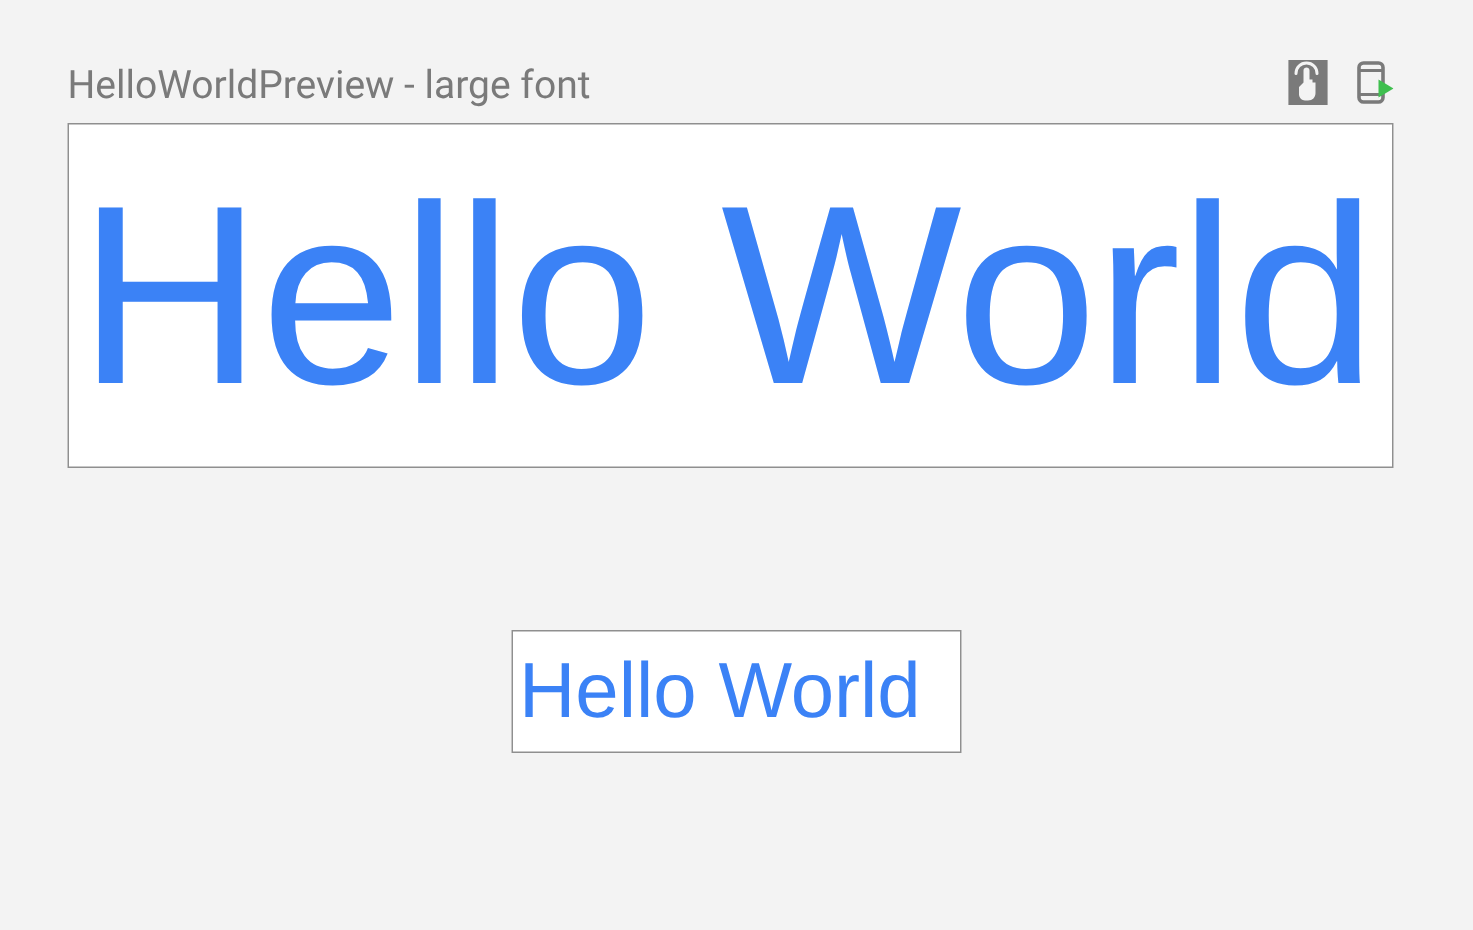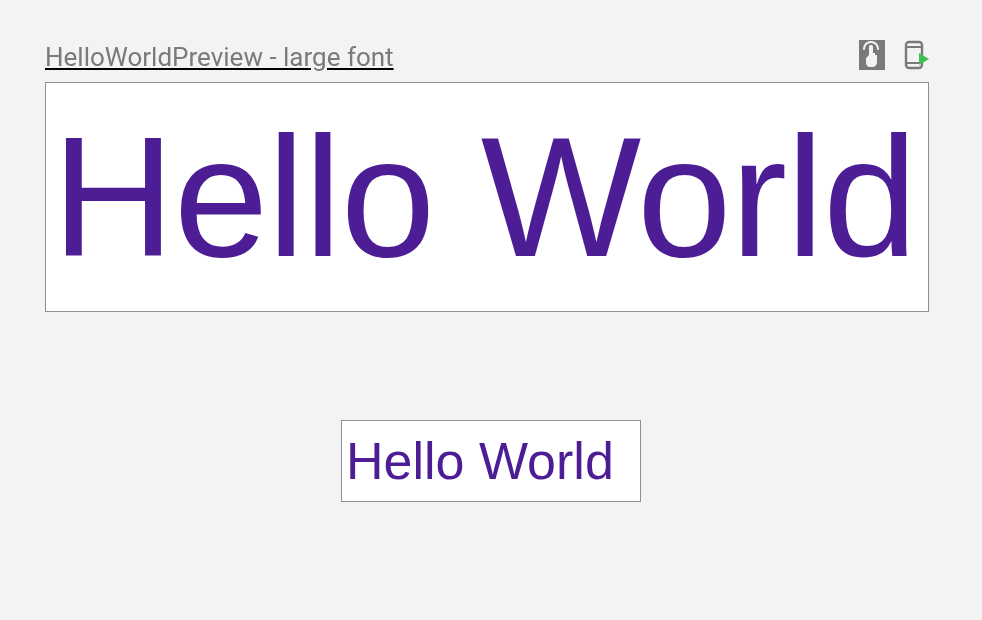--- a/index.html
+++ b/index.html
@@ -45,39 +45,38 @@
     }
     .preview-canvas {
       background: #ffffff;
       border: 1px solid #8f8f8f;
       display: flex;
       align-items: center;
       padding: 0 6px;
       overflow: hidden;
     }
     .preview-text {
-      color: #4c1d95;
+      color: #3b82f6;
       font-family: Helvetica, Arial, sans-serif;
       white-space: nowrap;
       letter-spacing: -1px;
     }
 
     
     .preview-large .preview-canvas {
       width: 884px;
       height: 230px;
     }
     .preview-large .preview-text {
       font-size: 170px;
       font-weight: 400;
       line-height: 1;
     }
     .preview-large .preview-header {
       width: 884px;
-      text-decoration: underline;
     }
 
     
     .preview-small {
       margin-top: 108px;
       align-items: center;
     }
     .preview-small .preview-header {
       width: 300px;
     }

